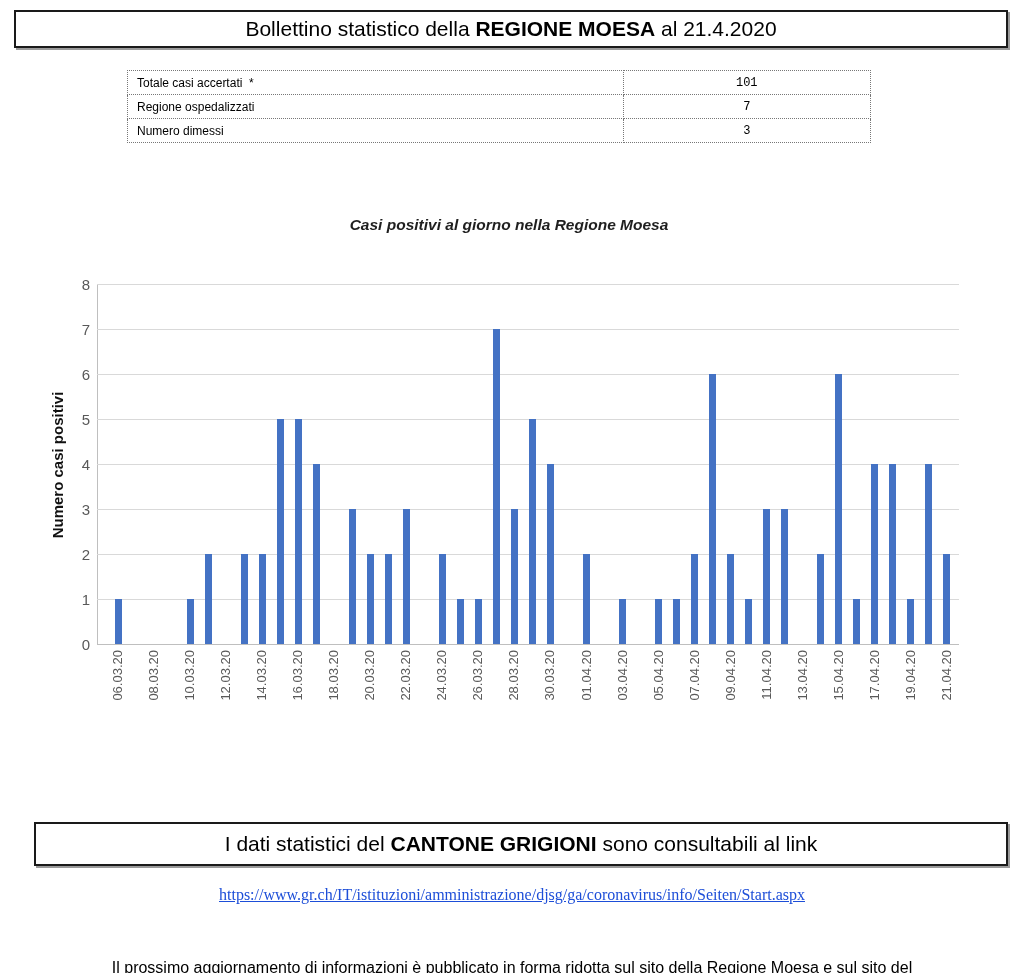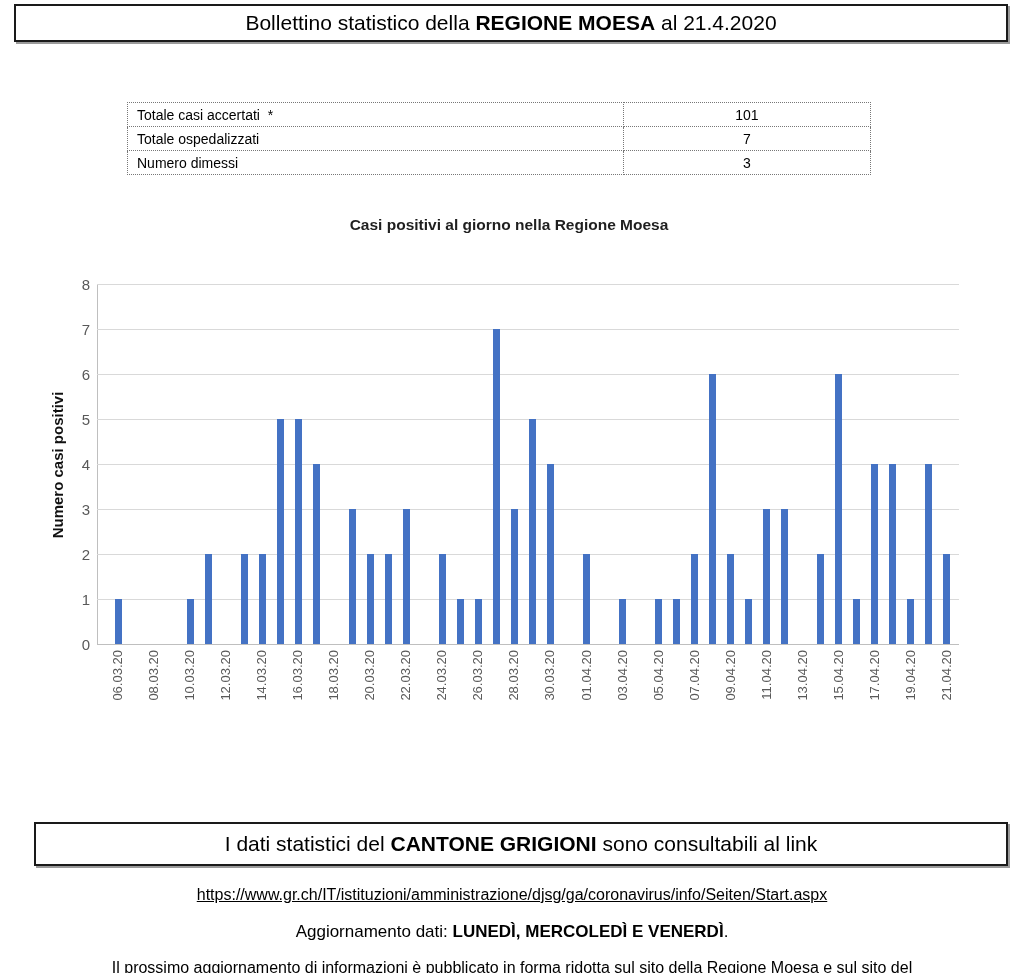--- a/index.html
+++ b/index.html
@@ -6,41 +6,40 @@
   .page{
     position:relative;width:1024px;height:973px;overflow:hidden;background:#fff;
     font-family:"Liberation Sans","DejaVu Sans",sans-serif;color:#000;
   }
   
   .frame-box{
     position:absolute;left:14px;right:16px;border:2px solid #1a1a1a;
     box-shadow:2px 2px 0 #9a9a9a;background:#fff;text-align:center;
     font-size:21px;
   }
-  .frame-box.top{top:4px;height:34px;line-height:34px;}
+  .frame-box.top{top:10px;height:34px;line-height:34px;}
   .frame-box.bottom{top:822px;height:40px;line-height:40px;margin-left:20px;}
   .frame-box b{font-weight:bold;}
   
   .summary-table{
     position:absolute;left:127px;top:70px;width:744px;border-collapse:collapse;
-    font-size:14px;
-    margin-top:32px;
+    font-size:12px;
   }
   .summary-table td{
     border:1px dotted #777;height:23px;padding:0;
   }
   .summary-table td.lbl{width:493px;padding-left:9px;white-space:pre;}
-  .summary-table td.val{width:251px;text-align:center;}
+  .summary-table td.val{width:251px;text-align:center;font-family:Liberation Mono, monospace;}
   .footnote{
     position:absolute;left:133px;top:170px;font-size:12.5px;color:#111;
   }
   
   .chart-title{
     position:absolute;left:0;top:216px;width:1018px;text-align:center;
-    font-size:15.5px;font-weight:bold;color:#1f1f1f;
+    font-size:15.5px;font-weight:bold;color:#1f1f1f;font-style:italic;
   }
   .plot{
     position:absolute;left:97px;top:285px;width:862px;height:360px;
   }
   .gridline{position:absolute;left:0;width:100%;height:1px;background:#d9d9d9;}
   .gridline.baseline{background:#bfbfbf;}
   .axis-y{position:absolute;left:0;top:0;bottom:0;width:1px;background:#bfbfbf;}
   .bar{position:absolute;bottom:1px;width:7px;background:#4472C4;}
   .ytick{
     position:absolute;left:32px;width:58px;height:20px;line-height:20px;
@@ -52,21 +51,21 @@
     transform:rotate(-90deg);
   }
   .xlabel{
     position:absolute;top:688px;width:90px;height:14px;line-height:14px;
     text-align:right;font-size:13px;color:#595959;white-space:nowrap;
     transform:rotate(-90deg);
   }
   
   .gr-link{
     position:absolute;left:0;top:886px;width:1024px;text-align:center;
-    font-size:16px;color:#000000;text-decoration:underline;
+    font-size:16px;color:#1d4ed8;text-decoration:underline;font-family:Liberation Serif, serif;
   }
   .update-line{
     position:absolute;left:0;top:922px;width:1024px;text-align:center;font-size:17px;
   }
   .truncated-line{
     position:absolute;left:0;top:959px;width:1024px;text-align:center;
     font-size:16px;white-space:nowrap;color:#000;
   }
 </style>
 </head>
@@ -80,21 +79,21 @@
     <span>al 21.4.2020</span>
   </div>
 
   <table class="summary-table">
     <tbody>
       <tr>
         <td class="lbl">Totale casi accertati  *</td>
         <td class="val">101</td>
       </tr>
       <tr>
-        <td class="lbl">Totale ospedalizzati</td>
+        <td class="lbl">Regione ospedalizzati</td>
         <td class="val">7</td>
       </tr>
       <tr>
         <td class="lbl">Numero dimessi</td>
         <td class="val">3</td>
       </tr>
     </tbody>
   </table>
 
   <div class="chart-title">Casi positivi al giorno nella Regione Moesa</div>
@@ -148,24 +147,20 @@
       <div class="bar" style="left: 828.4px; height: 180px; background: rgb(68, 114, 196);"></div>
       <div class="bar" style="left: 846.42px; height: 90px; background: rgb(68, 114, 196);"></div>
     </div>
 
   <div class="frame-box bottom">
     <span>I dati statistici del</span>
     <b>CANTONE GRIGIONI</b>
     <span>sono consultabili al link</span>
   </div>
   <a class="gr-link" href="#">https://www.gr.ch/IT/istituzioni/amministrazione/djsg/ga/coronavirus/info/Seiten/Start.aspx</a>
-  <div class="update-line">
-    <span>Aggiornamento dati:</span>
-    <b>LUNEDÌ, MERCOLEDÌ E VENERDÌ</b><span>.</span>
-  </div>
   <div class="truncated-line">Il prossimo aggiornamento di informazioni è pubblicato in forma ridotta sul sito della Regione Moesa e sul sito del</div>
 
 <div class="ytick" style="top: 635px;">0</div>
     <div class="ytick" style="top: 590px;">1</div>
     <div class="ytick" style="top: 545px;">2</div>
     <div class="ytick" style="top: 500px;">3</div>
     <div class="ytick" style="top: 455px;">4</div>
     <div class="ytick" style="top: 410px;">5</div>
     <div class="ytick" style="top: 365px;">6</div>
     <div class="ytick" style="top: 320px;">7</div>

